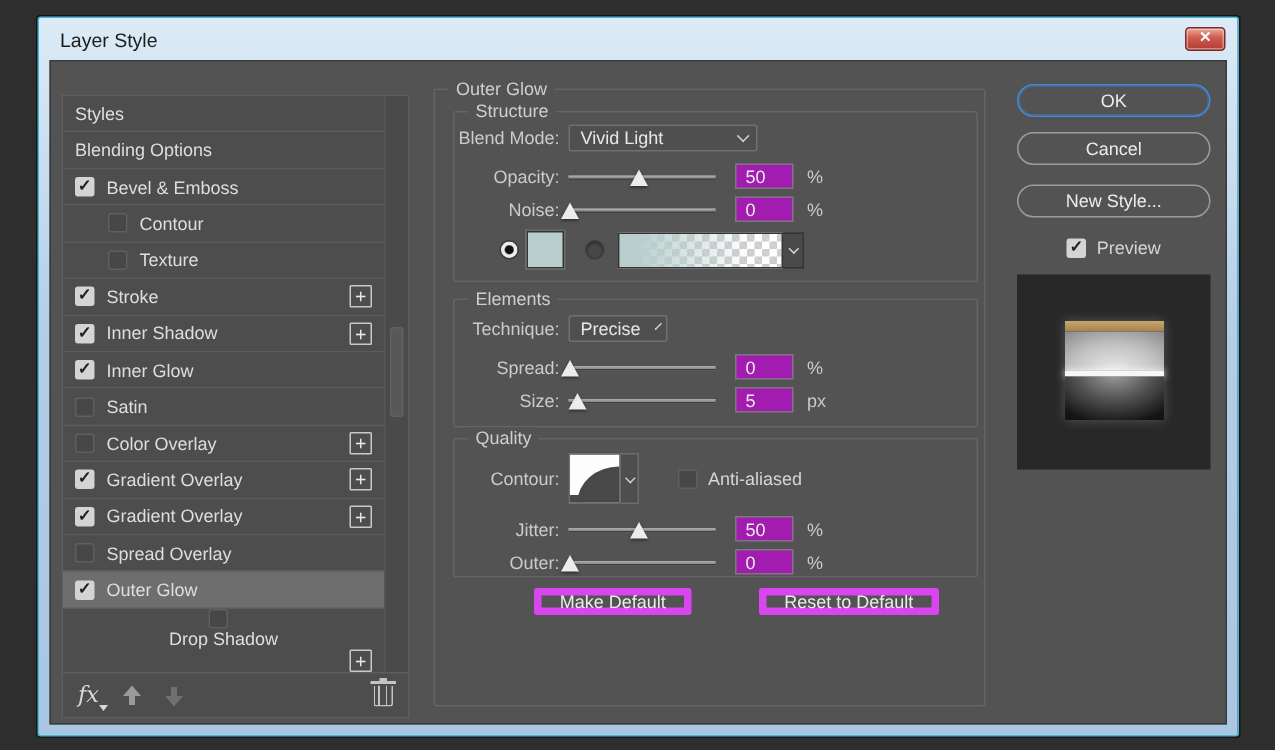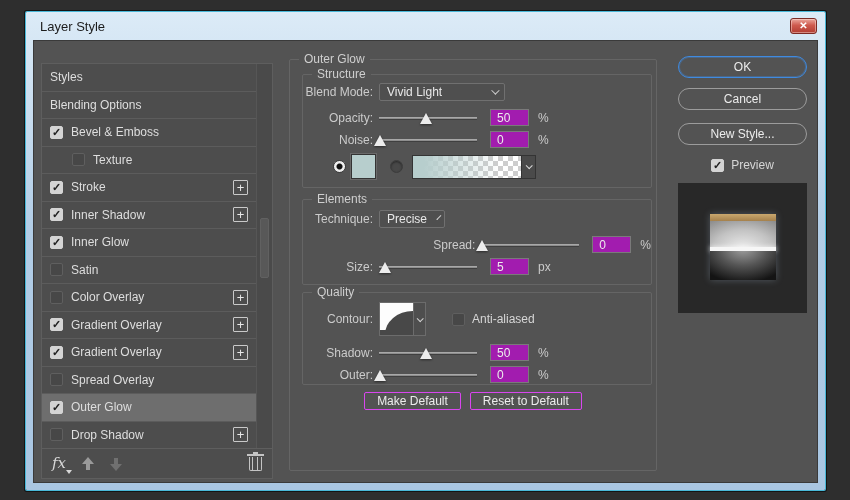--- a/index.html
+++ b/index.html
@@ -43,21 +43,21 @@
     border:1px solid #5e5e5e; background:#4d4d4d;
   }
   .side-list {
     position:absolute; left:0; top:0; bottom:30px; width:215px;
     display:flex; flex-direction:column; border-right:1px solid #5e5e5e;
   }
   .srow {
     flex:1; display:flex; align-items:center; padding:0 8px;
     border-bottom:1px solid #5c5c5c; background:#4d4d4d; color:#dedede;
   }
-  .srow:last-child { border-bottom:none; }
+  .srow:last-child { border-bottom:none;flex-direction:column; }
   .srow.selected { background:#6e6e6e; }
   .srow.indent { padding-left:30px; }
   .cb {
     width:13px; height:13px; border-radius:2px; margin-right:8px; flex:0 0 auto;
     background:#474747; border:1px solid #5f5f5f;
     color:#222; font-size:11px; font-weight:bold; line-height:11px; text-align:center;
   }
   .cb.checked { background:#d4d4d4; border-color:#d4d4d4; }
   .slabel { white-space:nowrap; }
   .plusbtn {
@@ -169,22 +169,22 @@
   .contour-dd { width:13px; height:34px; background:#4e4e4e; border:1px solid #6c6c6c;
     display:flex; align-items:center; justify-content:center; }
   .contour-dd .chev { width:5px; height:5px; border-right:1px solid #d0d0d0;
     border-bottom:1px solid #d0d0d0; transform:rotate(45deg) translateY(-1px); }
 
   .aa-wrap { display:flex; align-items:center; margin-left:26px; }
   .aa-wrap .cb { margin-right:7px; }
 
   .fs-buttons { position:absolute; left:0; right:0; top:332px; display:flex; justify-content:center; gap:9px; }
   .def-btn {
-    height:18px; padding:0 12px; background:#535353; border:1px solid #d946ef; border-radius:2px;
-    color:#ececec; display:flex; align-items:center;
+    height:18px; padding:0 12px; background:#535353; border:5px solid #d946ef; border-radius:2px;
+    color:#ececec; display:flex; align-items:center;margin-left:36px;
   }
 
   
   .pill {
     position:absolute; left:644px; width:129px; height:22px; border-radius:11px;
     background:transparent; border:1px solid #9c9c9c; color:#ececec;
     display:flex; align-items:center; justify-content:center; font-size:12px;
   }
   .pill.ok { top:15px; border:1px solid #3f8ae0; box-shadow:0 0 0 1px rgba(63,138,224,.35) inset; }
   .pill.cancel { top:47px; }
@@ -218,20 +218,24 @@
           </div>
           <div class="srow">
             <span class="slabel">Blending Options</span>
           </div>
           <div class="srow">
             <span class="cb checked">✓</span>
             <span class="slabel">Bevel &amp; Emboss</span>
           </div>
           <div class="srow indent">
             <span class="cb"></span>
+            <span class="slabel">Contour</span>
+          </div>
+          <div class="srow indent">
+            <span class="cb"></span>
             <span class="slabel">Texture</span>
           </div>
           <div class="srow">
             <span class="cb checked">✓</span>
             <span class="slabel">Stroke</span>
             <span class="plusbtn">+</span>
           </div>
           <div class="srow">
             <span class="cb checked">✓</span>
             <span class="slabel">Inner Shadow</span>
@@ -334,21 +338,21 @@
 
       <div class="fieldset grp-elements">
         <span class="legend">Elements</span>
         <div class="frow" style="margin-top:10px;">
           <span class="lbl">Technique:</span>
           <span class="dd technique">
             <span>Precise</span>
             <span class="chev2"></span>
           </span>
         </div>
-        <div class="frow" style="margin-top:8px;justify-content:flex-end;">
+        <div class="frow" style="margin-top:8px;">
           <span class="lbl">Spread:</span>
           <span class="slider">
             <span class="track"></span>
               <span class="thumb" style="left: 1%;"></span>
           </span>
           <span class="valbox">0</span>
           <span class="unit">%</span>
         </div>
         <div class="frow" style="margin-top:5px;">
           <span class="lbl">Size:</span>
@@ -374,21 +378,21 @@
             <span class="contour-dd">
                 <span class="chev"></span>
               </span>
           </span>
           <span class="aa-wrap">
             <span class="cb"></span>
             <span>Anti-aliased</span>
           </span>
         </div>
         <div class="frow" style="margin-top:8px;">
-          <span class="lbl">Shadow:</span>
+          <span class="lbl">Jitter:</span>
           <span class="slider">
             <span class="track"></span>
               <span class="thumb" style="left: 48%;"></span>
           </span>
           <span class="valbox">50</span>
           <span class="unit">%</span>
         </div>
         <div class="frow" style="margin-top:5px;">
           <span class="lbl">Outer:</span>
           <span class="slider">

